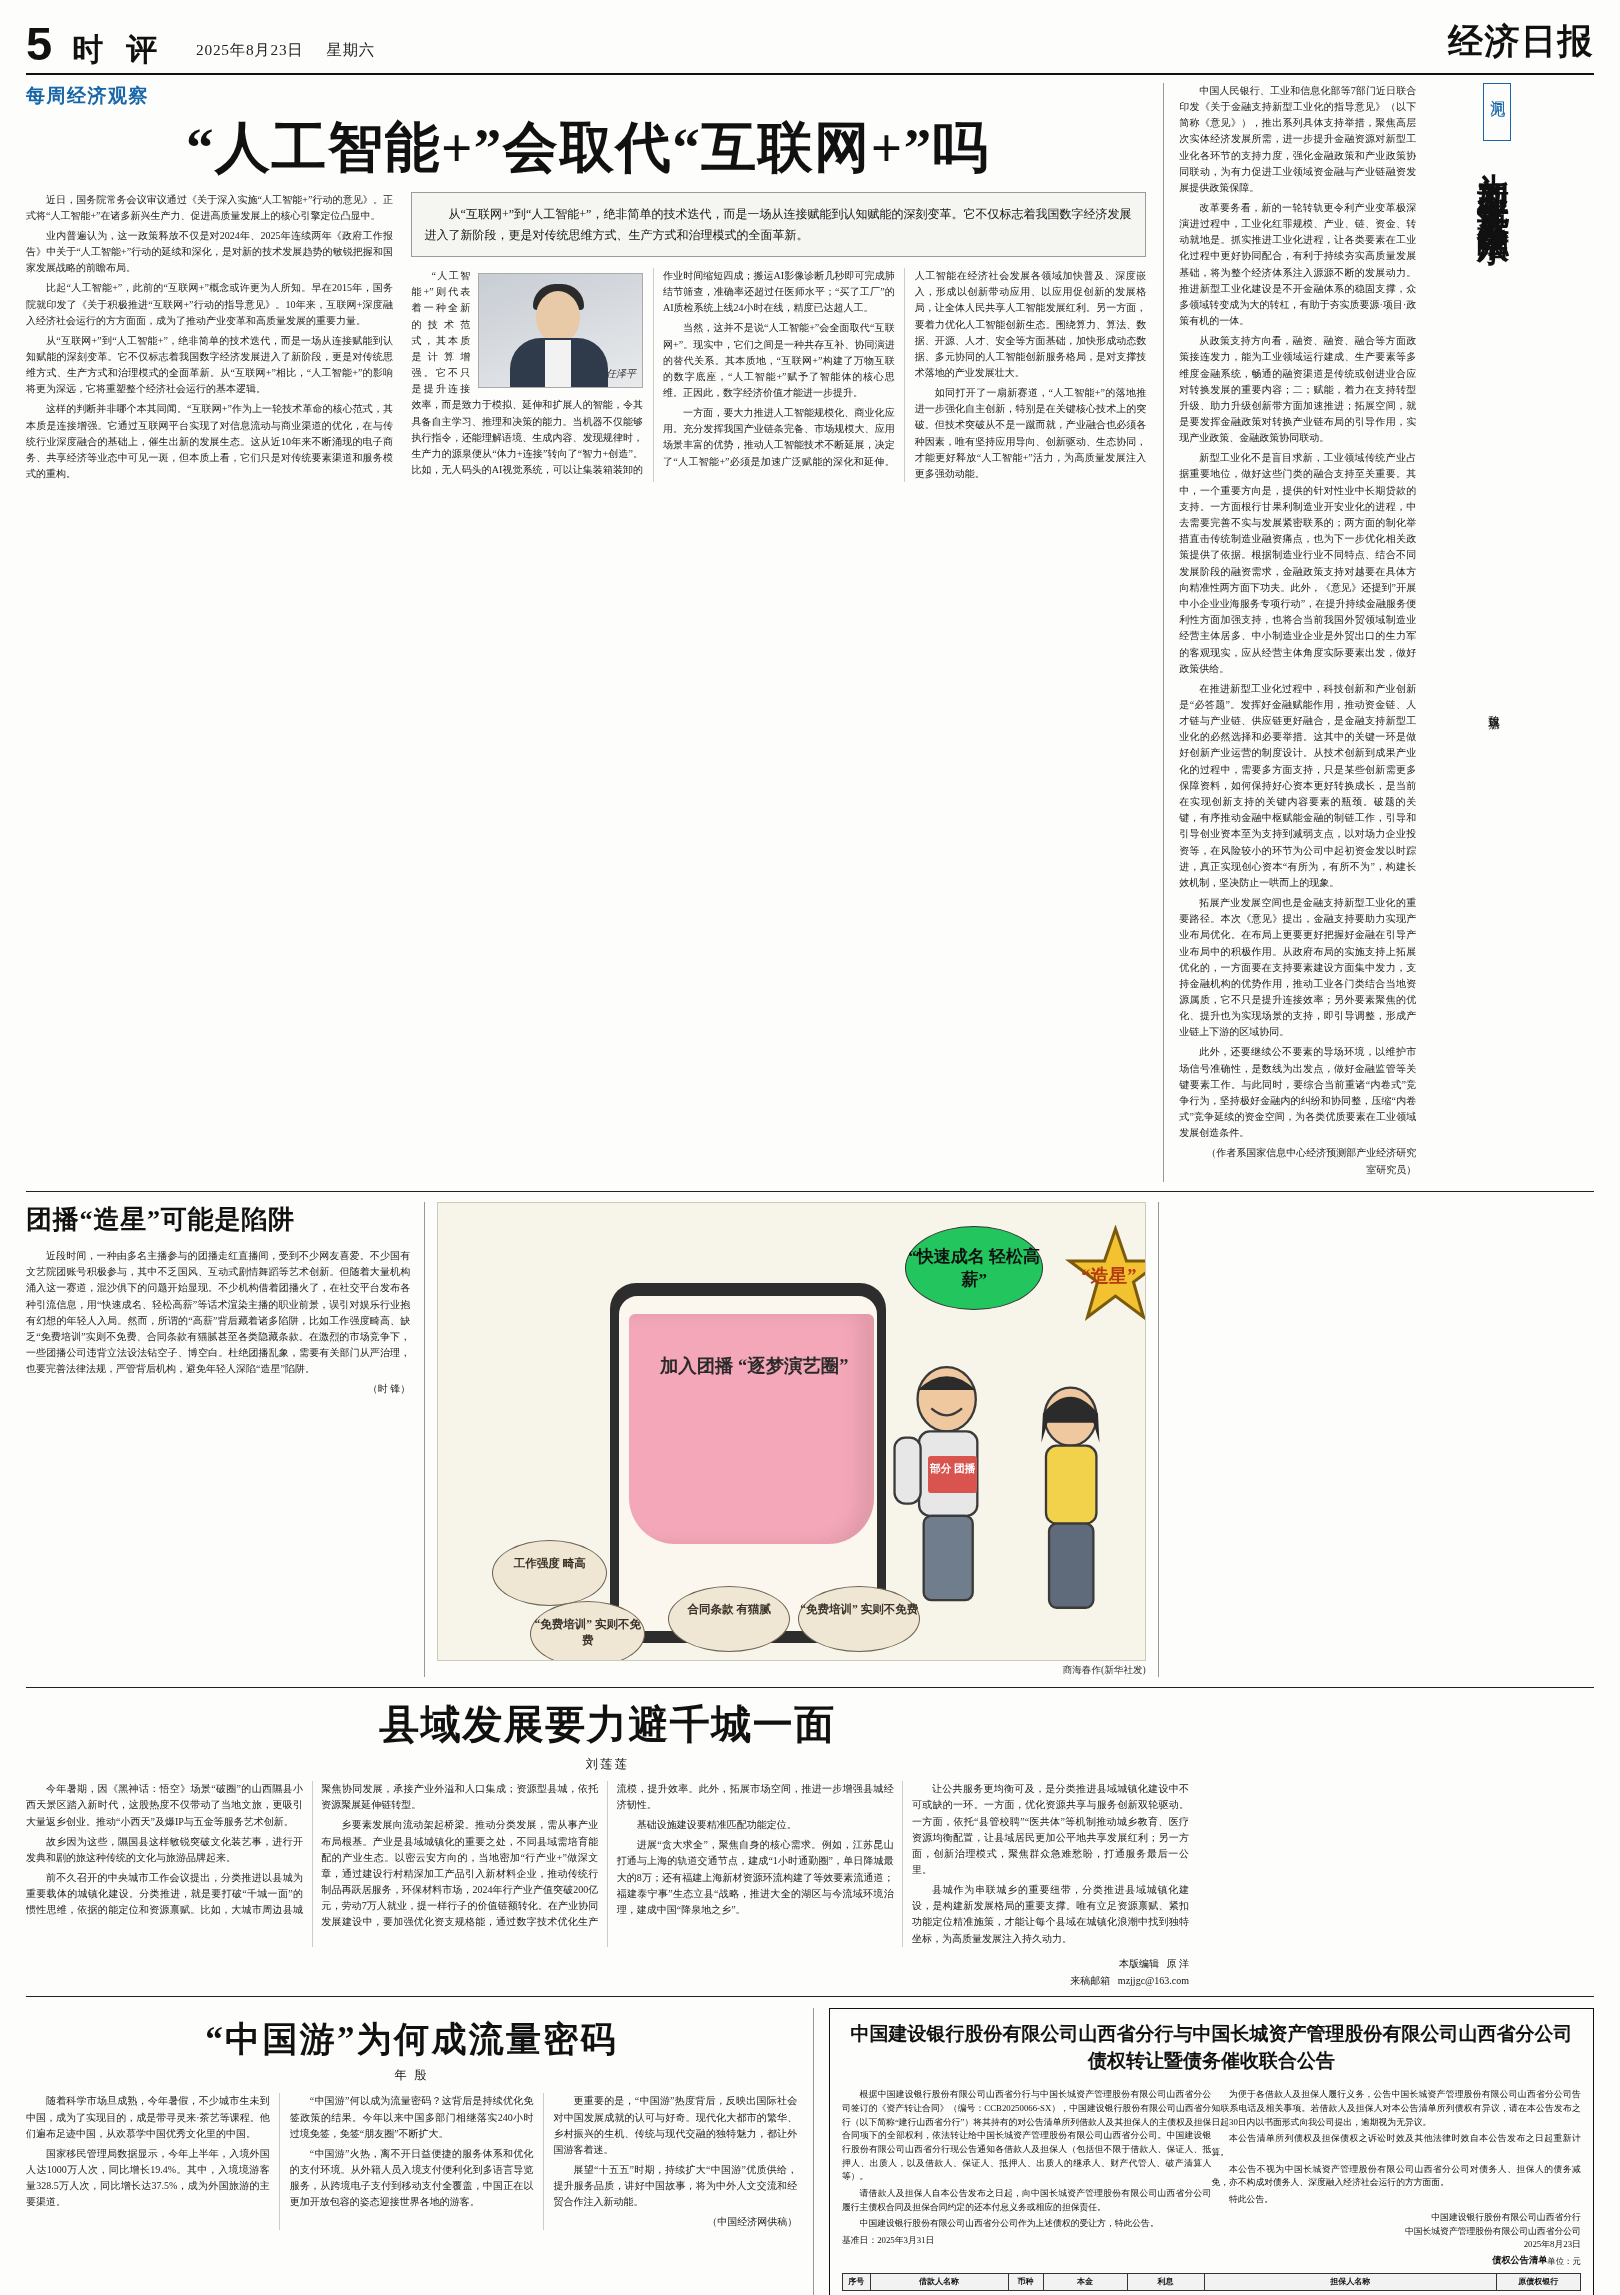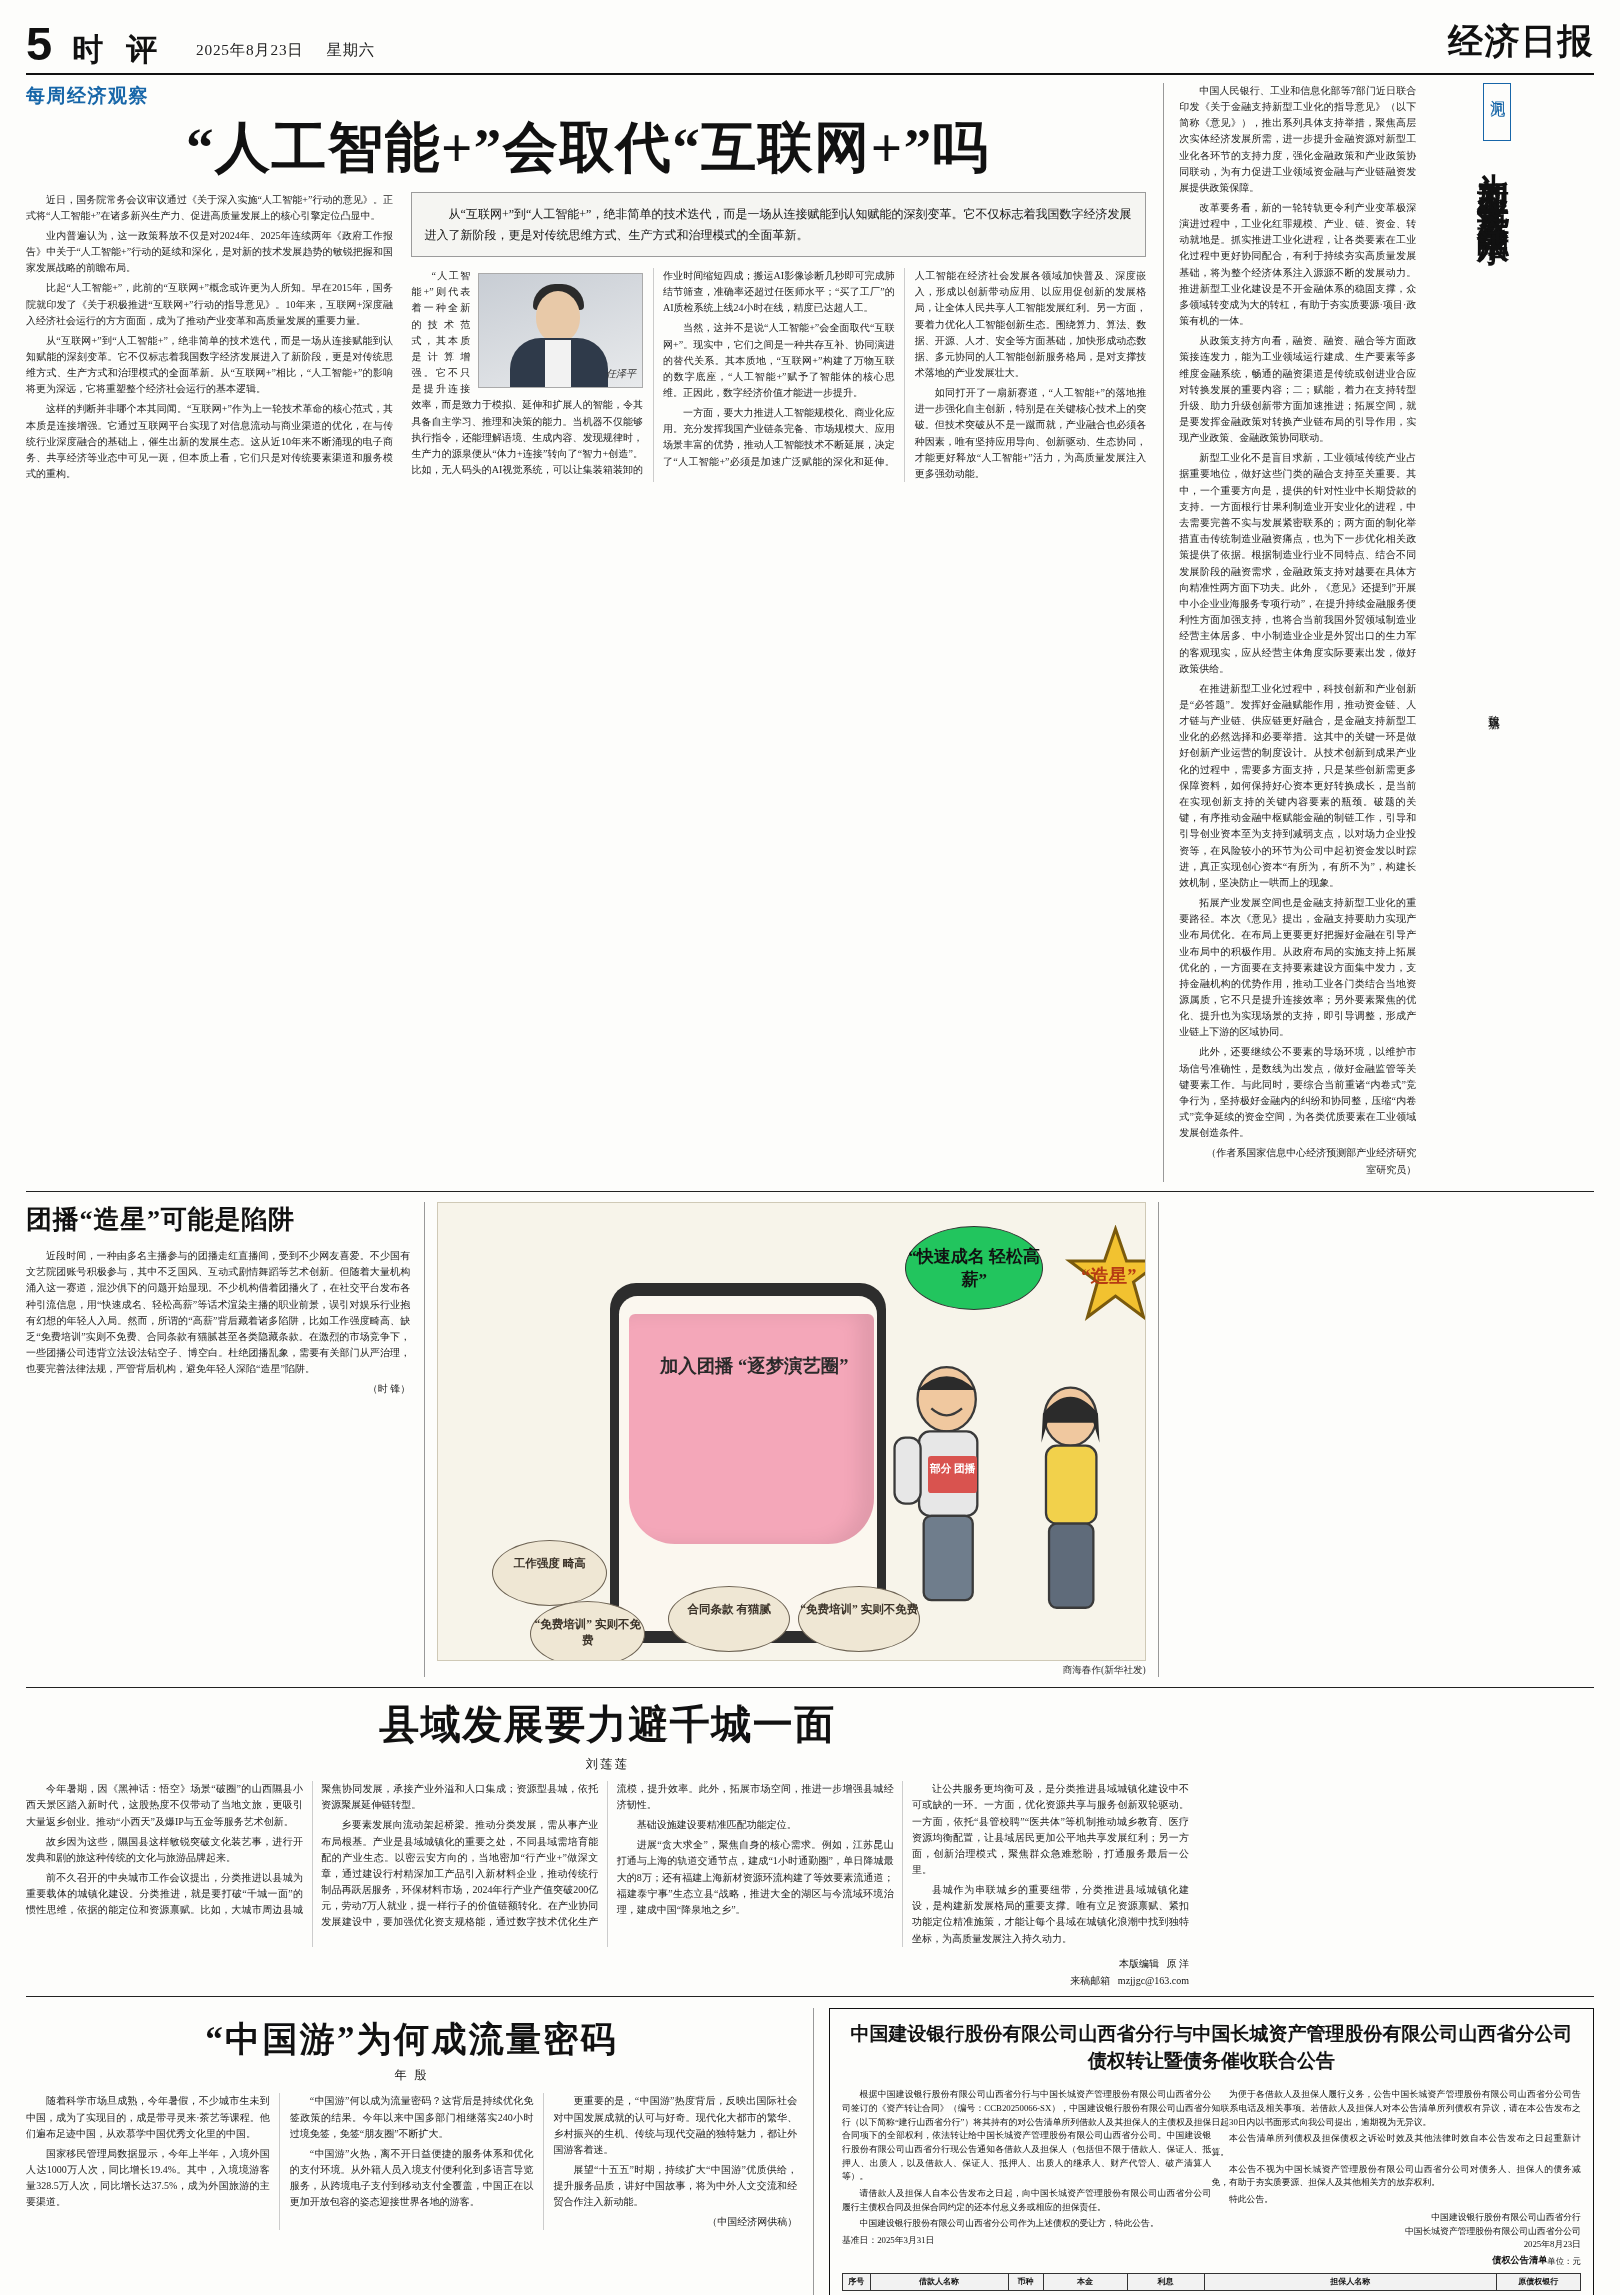--- a/index.html
+++ b/index.html
@@ -315,21 +315,21 @@
         <div style="display:flex; gap:0; margin-top:7.7px">
           <div style="flex:1" class="notice-body">
             <p>根据中国建设银行股份有限公司山西省分行与中国长城资产管理股份有限公司山西省分公司签订的《资产转让合同》（编号：CCB20250066-SX），中国建设银行股份有限公司山西省分行（以下简称“建行山西省分行”）将其持有的对公告清单所列借款人及其担保人的主债权及担保合同项下的全部权利，依法转让给中国长城资产管理股份有限公司山西省分公司。中国建设银行股份有限公司山西省分行现公告通知各借款人及担保人（包括但不限于借款人、保证人、抵押人、出质人，以及借款人、保证人、抵押人、出质人的继承人、财产代管人、破产清算人等）。</p>
             <p>请借款人及担保人自本公告发布之日起，向中国长城资产管理股份有限公司山西省分公司履行主债权合同及担保合同约定的还本付息义务或相应的担保责任。</p>
             <p>中国建设银行股份有限公司山西省分公司作为上述债权的受让方，特此公告。</p>
             <p style="text-indent:0">基准日：2025年3月31日</p>
           </div>
           <div style="flex:1" class="notice-body">
             <p>为便于各借款人及担保人履行义务，公告中国长城资产管理股份有限公司山西省分公司告知联系电话及相关事项。若借款人及担保人对本公告清单所列债权有异议，请在本公告发布之日起30日内以书面形式向我公司提出，逾期视为无异议。</p>
             <p>本公告清单所列债权及担保债权之诉讼时效及其他法律时效自本公告发布之日起重新计算。</p>
-            <p>本公告不视为中国长城资产管理股份有限公司山西省分公司对债务人、担保人的债务减免，有助于夯实质要源、担保人及其他相关方的放弃权利。</p>
+            <p>本公告不视为中国长城资产管理股份有限公司山西省分公司对债务人、担保人的债务减免，亦不构成对债务人、深度融入经济社会运行的方方面面。</p>
             <p>特此公告。</p>
             <div class="sign">
               <div>中国建设银行股份有限公司山西省分行</div>
               <div>中国长城资产管理股份有限公司山西省分公司</div>
               <div>2025年8月23日</div>
             </div>
           </div>
         </div>
 
         <div style="display:flex; justify-content:space-between; align-items:flex-end; margin-top:3.1px">

